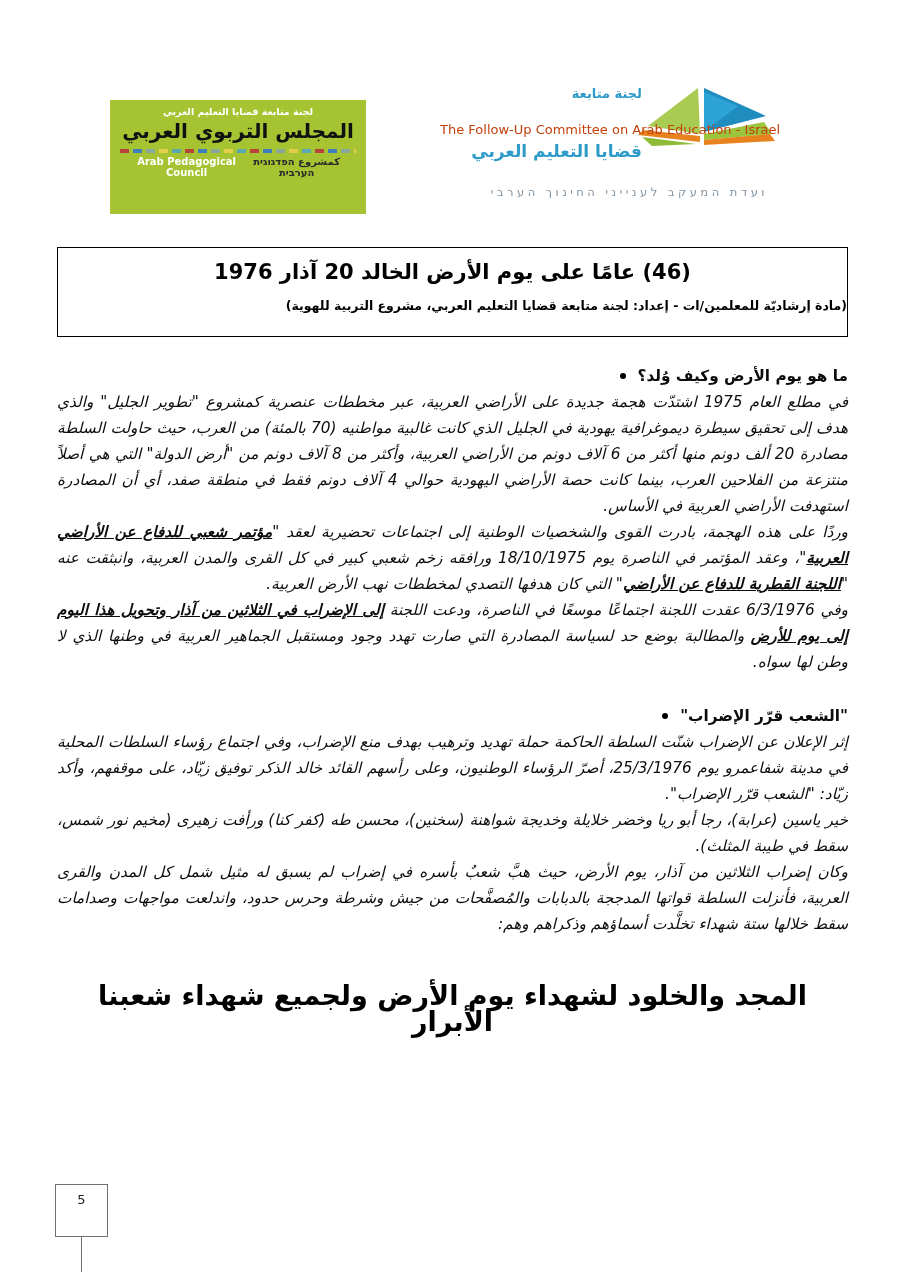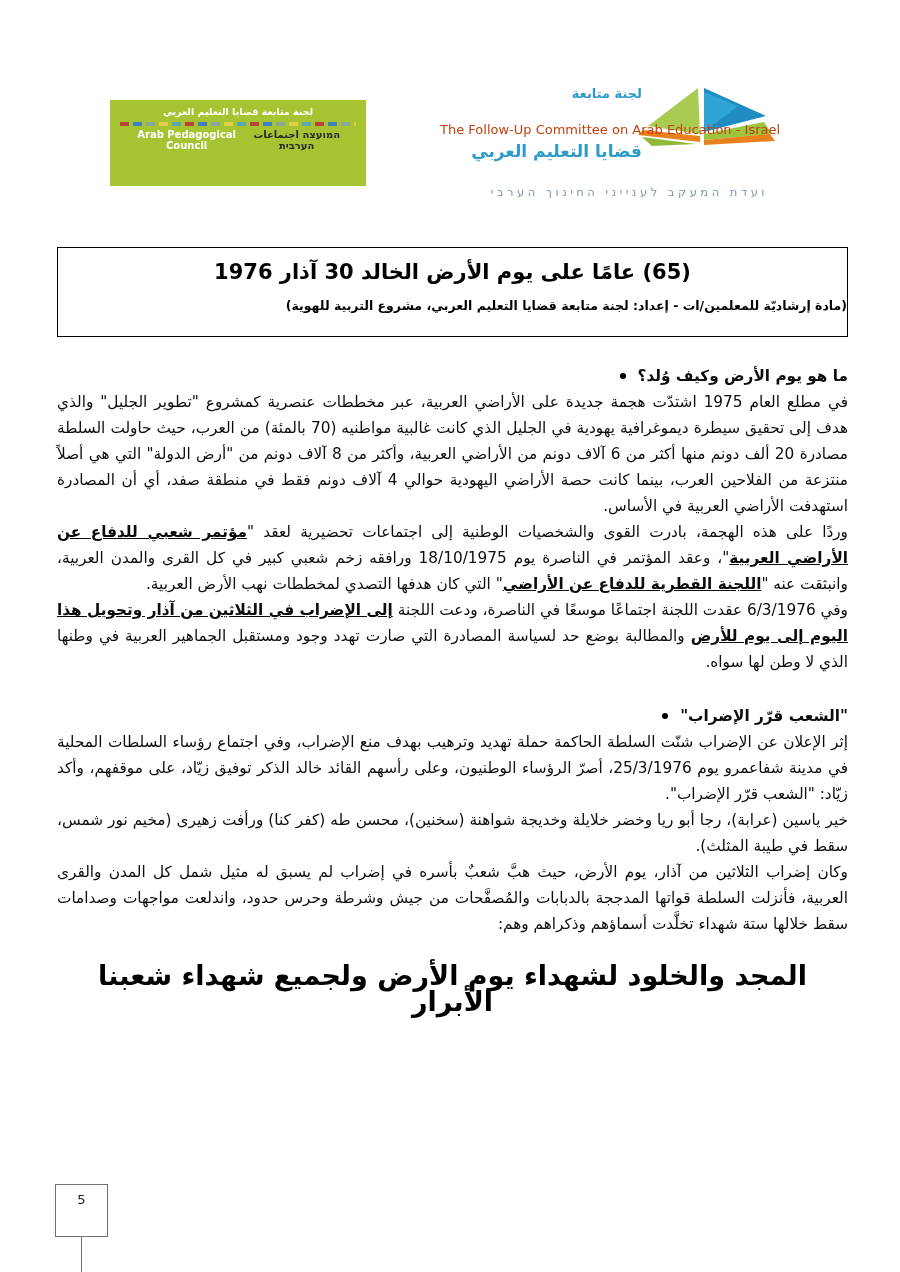--- a/index.html
+++ b/index.html
@@ -2,21 +2,21 @@
 <html lang="ar"><head>
 <meta charset="utf-8">
 <style>
   * { margin:0; padding:0; box-sizing:border-box; }
   html,body { background:#ffffff; }
   body { font-family:"DejaVu Sans", sans-serif; }
   .page { position:relative; width:900px; height:1272px; background:#fff; overflow:hidden; }
 
   
   .left-logo {
-    position:absolute; left:110px; top:100px; width:256px; height:86px;
+    position:absolute; left:110px; top:100px; width:256px; height:114px;
     background:#a6c332; text-align:center; padding-top:5px;
   }
   .arc-text { color:#ffffff; font-size:9.5px; font-weight:bold; direction:rtl;
     transform:translateY(1px); letter-spacing:.5px; }
   .council-title { color:#111; font-size:20px; font-weight:bold; direction:rtl; margin-top:3px; }
   .dash-line { height:4px; margin:6px 10px 3px 10px;
     background:repeating-linear-gradient(90deg,
       #b8433b 0 9px, rgba(0,0,0,0) 9px 13px,
       #3f7fbf 13px 22px, rgba(0,0,0,0) 22px 26px,
       #8aa79b 26px 35px, rgba(0,0,0,0) 35px 39px,
@@ -38,42 +38,43 @@
   .content { position:absolute; left:57px; top:247px; width:791px; direction:rtl; }
 
   .title-box { border:1.5px solid #000; width:100%; height:90px; text-align:center; padding-top:12px; }
   .doc-title { font-size:21px; font-weight:bold; direction:rtl; }
   .doc-subtitle { font-size:12.5px; font-weight:bold; direction:rtl; margin-top:14px;text-align:right; }
 
   .body-text { margin-top:26px; font-size:15.3px; line-height:26px; color:#0c0c0c; }
   .bullet-heading { display:flex; direction:ltr; justify-content:flex-end; align-items:center; gap:12px;text-align:right; }
   .bdot { width:6px; height:6px; border-radius:50%; background:#000; flex:0 0 auto; }
   .btext { direction:rtl; font-weight:bold; font-size:15.3px; }
-  .para { text-align:justify; direction:rtl; }
+  .para { text-align:justify; direction:rtl;font-style:italic; }
   .bu { font-weight:bold; text-decoration:underline; }
   .sec2 { margin-top:28px; }
 
-  .closing { margin-top:26px; text-align:center; font-size:27px; font-weight:bold; direction:rtl; color:#000; }
+  .closing { margin-top:46px; text-align:center; font-size:27px; font-weight:bold; direction:rtl; color:#000; }
 
   
   .page-box { position:absolute; left:55px; top:1184px; width:53px; height:53px;
     border:1px solid #707070; text-align:center; font-size:13px; color:#222; padding-top:7px; }
   .footer-line { position:absolute; left:81px; top:1237px; width:1px; height:35px; background:#707070; }
 </style>
 </head>
 <body>
 
 <div class="page">
 
   <div class="left-logo">
     <div class="arc-text">لجنة متابعة قضايا التعليم العربي</div>
+    <div class="council-title">المجلس التربوي العربي</div>
     <div class="dash-line"></div>
     <div class="left-logo-bottom">
       <span class="council-en">Arab Pedagogical Council</span>
-      <span class="council-he">המועצה اجتماعات הערבית</span>
+      <span class="council-he">كمشروع הפדגוגית הערבית</span>
     </div>
   </div>
 
   <div class="right-logo">
     <svg class="book-icon" width="140" height="60" viewBox="0 0 140 60">
       <polygon points="60,2 10,40 62,48" fill="#aacb52"></polygon>
       <polygon points="5,44 62,50 62,56 0,49" fill="#e8821e"></polygon>
       <polygon points="4,51 58,58 14,60" fill="#8fba37"></polygon>
       <polygon points="66,2 128,30 66,46" fill="#1f8dc0"></polygon>
       <polygon points="66,6 100,20 66,46" fill="#2ea3d6"></polygon>
@@ -82,21 +83,21 @@
     </svg>
     <div class="fc-ar1">لجنة متابعة</div>
     <div class="fc-ar2">قضايا التعليم العربي</div>
     <div class="fc-en">The Follow-Up Committee on Arab Education - Israel</div>
     <div class="fc-he">ועדת המעקב לענייני החינוך הערבי</div>
   </div>
 
   <div class="content">
 
     <div class="title-box">
-      <div class="doc-title">(65) عامًا على يوم الأرض الخالد 30 آذار 1976</div>
+      <div class="doc-title">(46) عامًا على يوم الأرض الخالد 20 آذار 1976</div>
       <div class="doc-subtitle">(مادة إرشاديّة للمعلمين/ات - إعداد: لجنة متابعة قضايا التعليم العربي، مشروع التربية للهوية)</div>
     </div>
 
     <div class="body-text">
 
       <div class="bullet-heading">
         <span class="bdot"></span>
         <span class="btext">ما هو يوم الأرض وكيف وُلد؟</span>
       </div>
 

